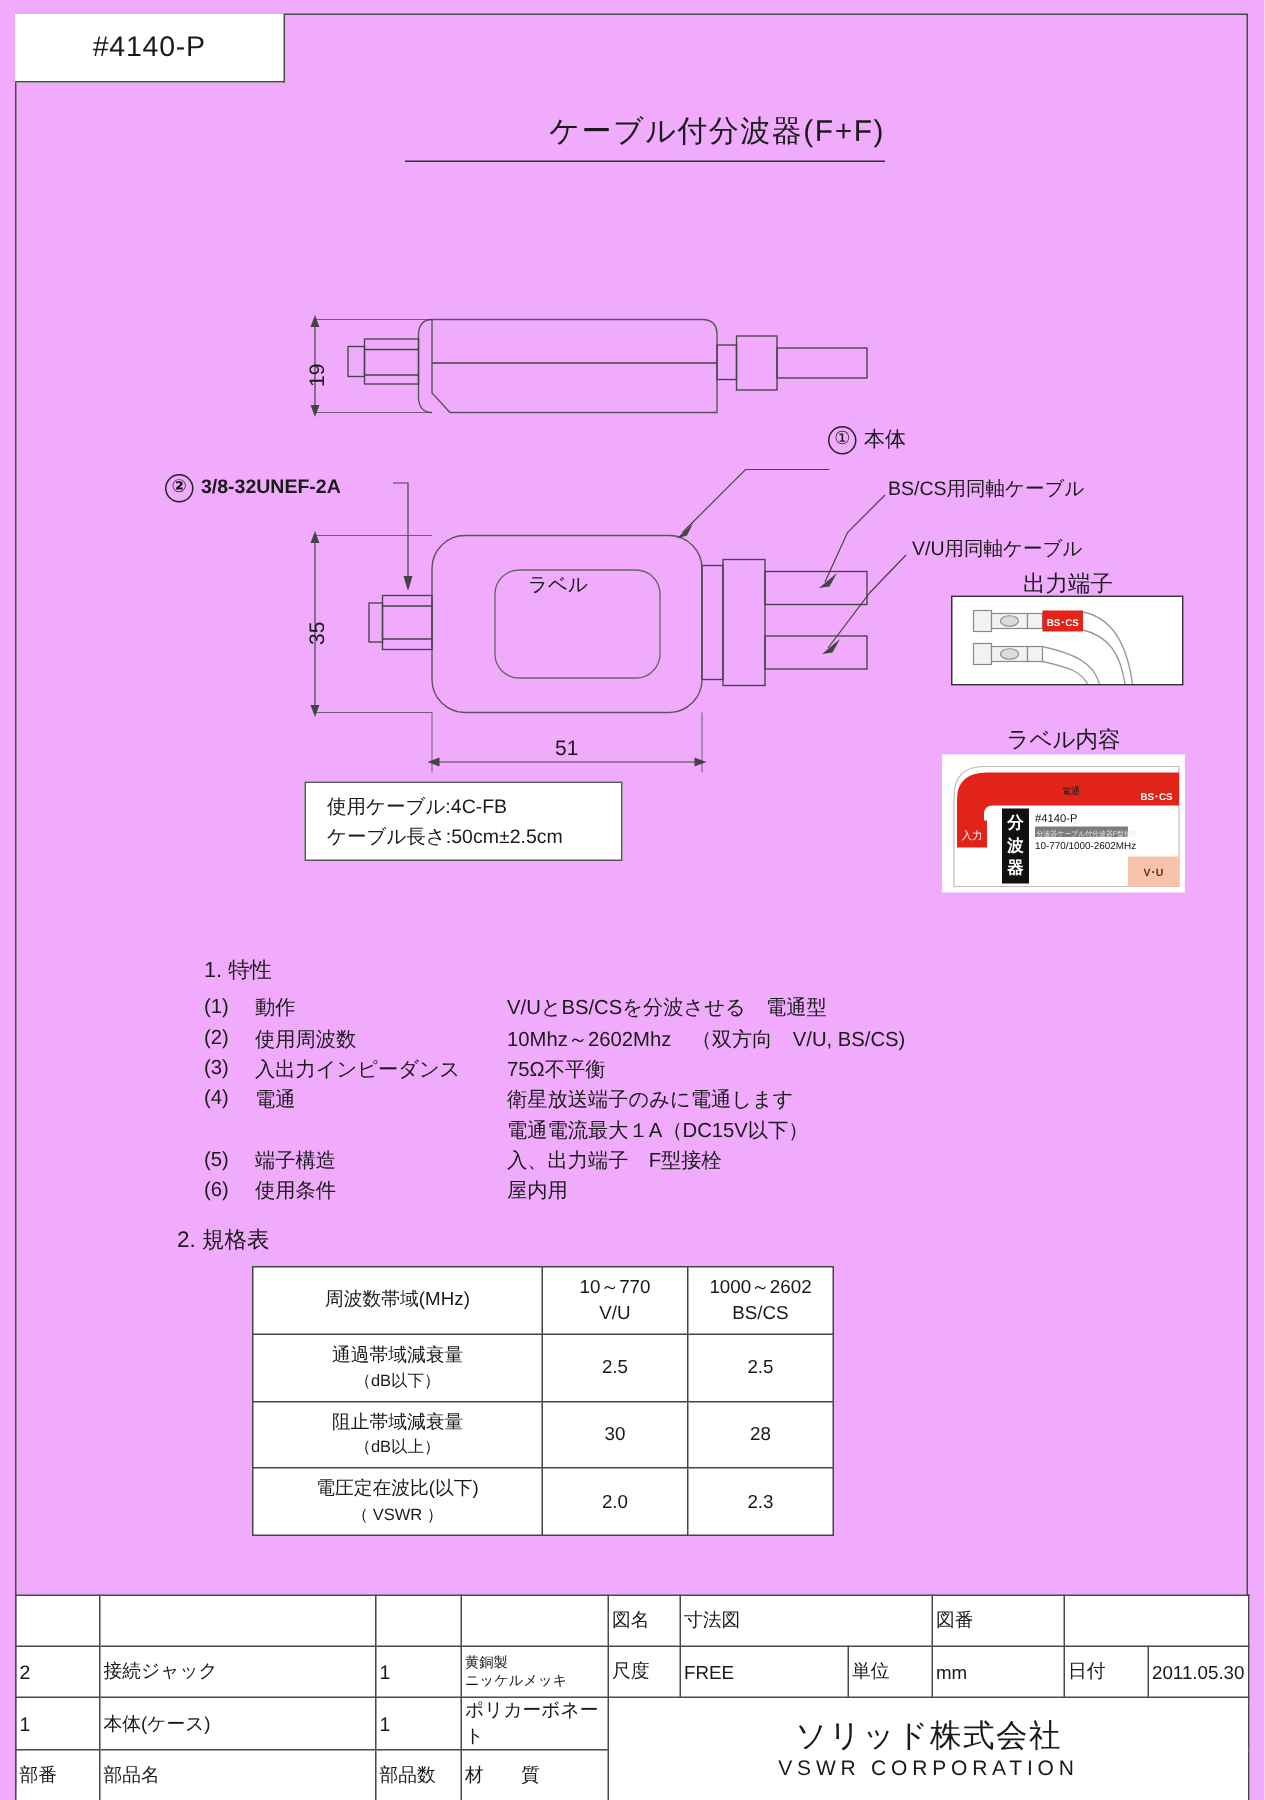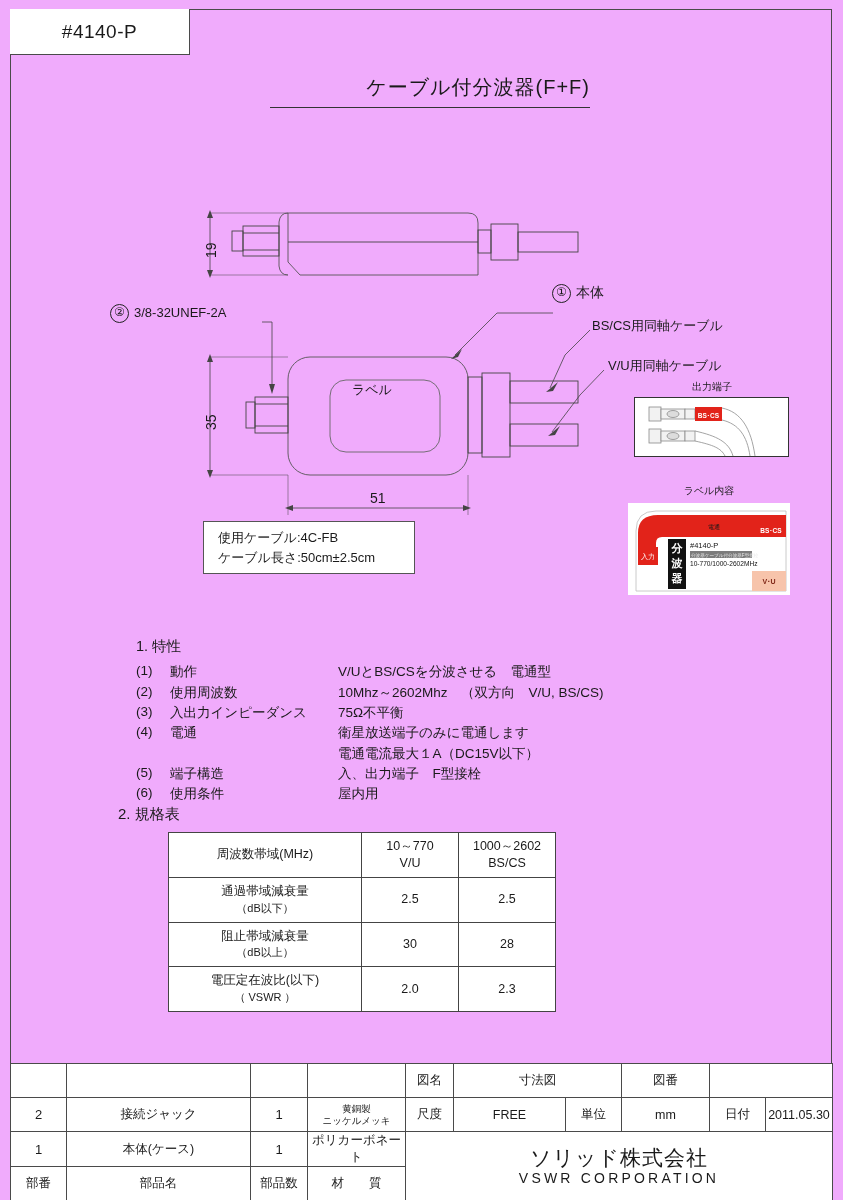--- a/index.html
+++ b/index.html
@@ -92,21 +92,21 @@
     border:1px solid #555;
     box-sizing:border-box;
     padding:6px 0 0 14px;
     font-size:13px;
     line-height:1.55;
     background:#fff;
   }
   
   .inset-cap{
     position:absolute;
-    font-size:10px;
+    font-size:15px;
     text-align:center;
     width:170px;
   }
   #out-term-box{
     position:absolute;
     left:634px; top:397px;
     width:155px; height:60px;
     border:1.6px solid #333;
     box-sizing:border-box;
     background:#fff;
@@ -140,21 +140,21 @@
   td.sp-no{width:34px;padding-left:22px;}
   td.sp-lb{width:168px;}
   td.sp-vl{}
   td.sp-vl2{padding-left:0;}
   
   #table-sec{
     position:absolute;
     left:118px; top:805px;
   }
   #table-sec h2{
-    margin:0 0 8px 0;
+    margin:12px 0 8px 0;
     font-size:15px;
     font-weight:normal;
   }
   #spec-table{
     border-collapse:collapse;
     margin-left:50px;
     background:#fff;
   }
   #spec-table td{
     border:1px solid #444;
@@ -170,21 +170,20 @@
   #titleblock{
     position:absolute;
     left:10px; top:1063px;
     width:822px;
     border-collapse:collapse;
     table-layout:fixed;
   }
   #titleblock td{
     border:1px solid #4a4a4a;
     font-size:12.5px;
-    text-align:center;
     height:33px;
     padding:0 2px;
     background:#fff;
   }
   #titleblock .mat2{font-size:9.5px;line-height:1.25;}
   #titleblock .big{font-size:13px;}
   #company{
     text-align:center;
     line-height:1.15;
     padding:4px 0 2px 0;
@@ -279,21 +278,21 @@
   <div class="dim" style="left:370px;top:490px;">
     <span>51</span>
   </div>
   <div class="ann" style="left:352px;top:382px;font-size:13px;">
     <span>ラベル</span>
   </div>
 
   <div class="ann" style="left:552px;top:284px;font-size:14px;">
     <span class="circnum">①</span><span>本体</span>
   </div>
-  <div class="ann" style="left:110px;top:304px;font-size:13px;">
+  <div class="ann" style="left:110px;top:316px;font-size:13px;font-weight:bold;">
     <span class="circnum">②</span><span>3/8-32UNEF-2A</span>
   </div>
   <div class="ann" style="left:592px;top:318px;">
     <span>BS/CS用同軸ケーブル</span>
   </div>
   <div class="ann" style="left:608px;top:358px;">
     <span>V/U用同軸ケーブル</span>
   </div>
 
   <div id="cable-note">

